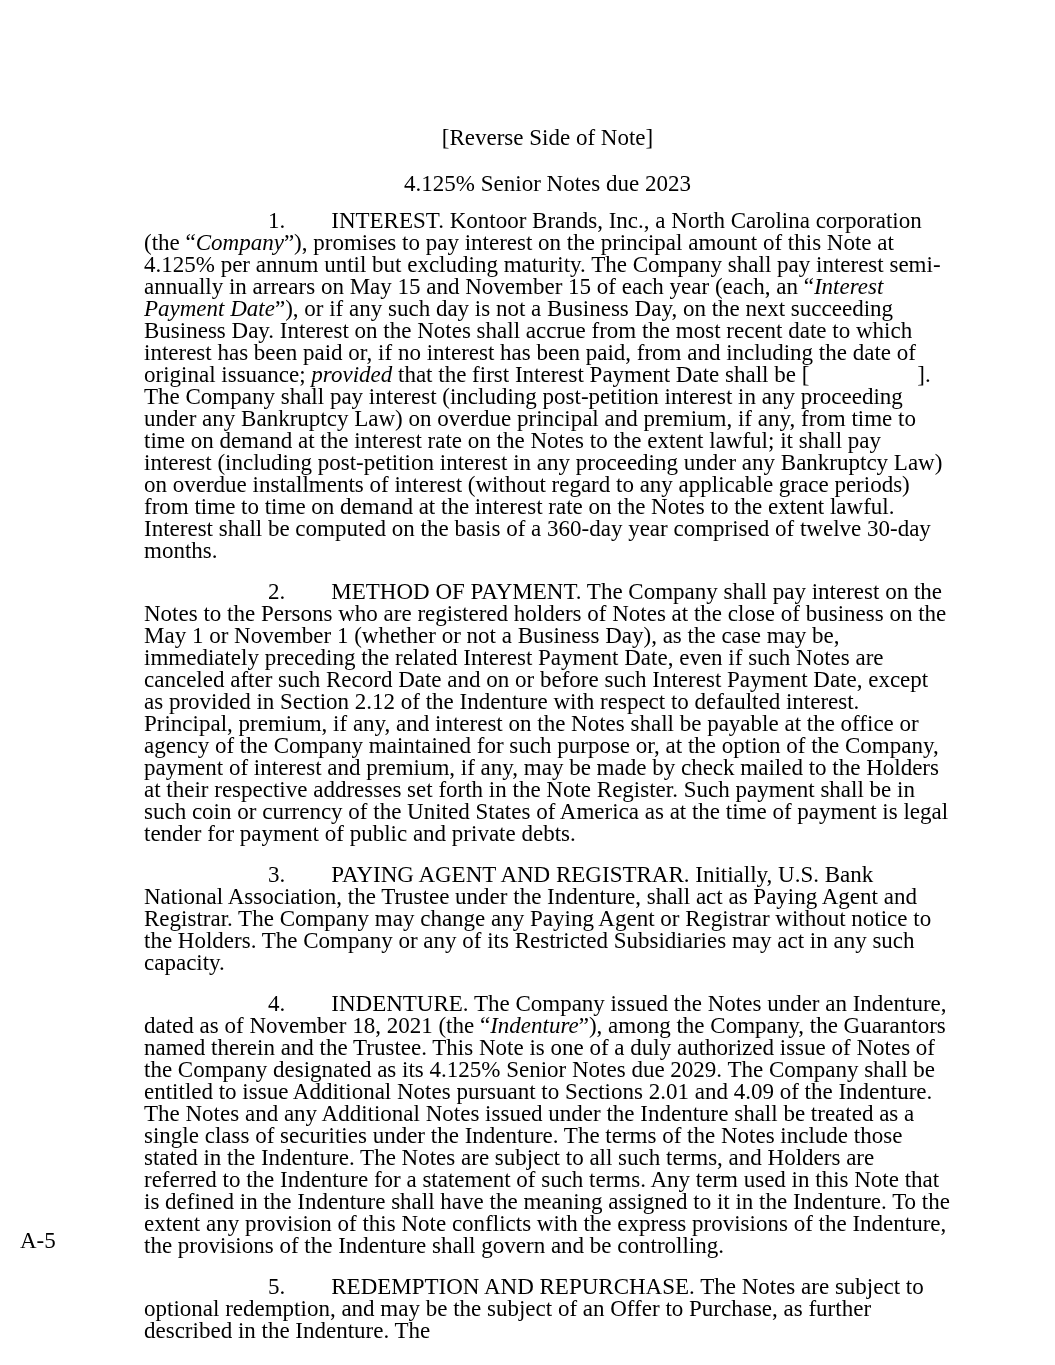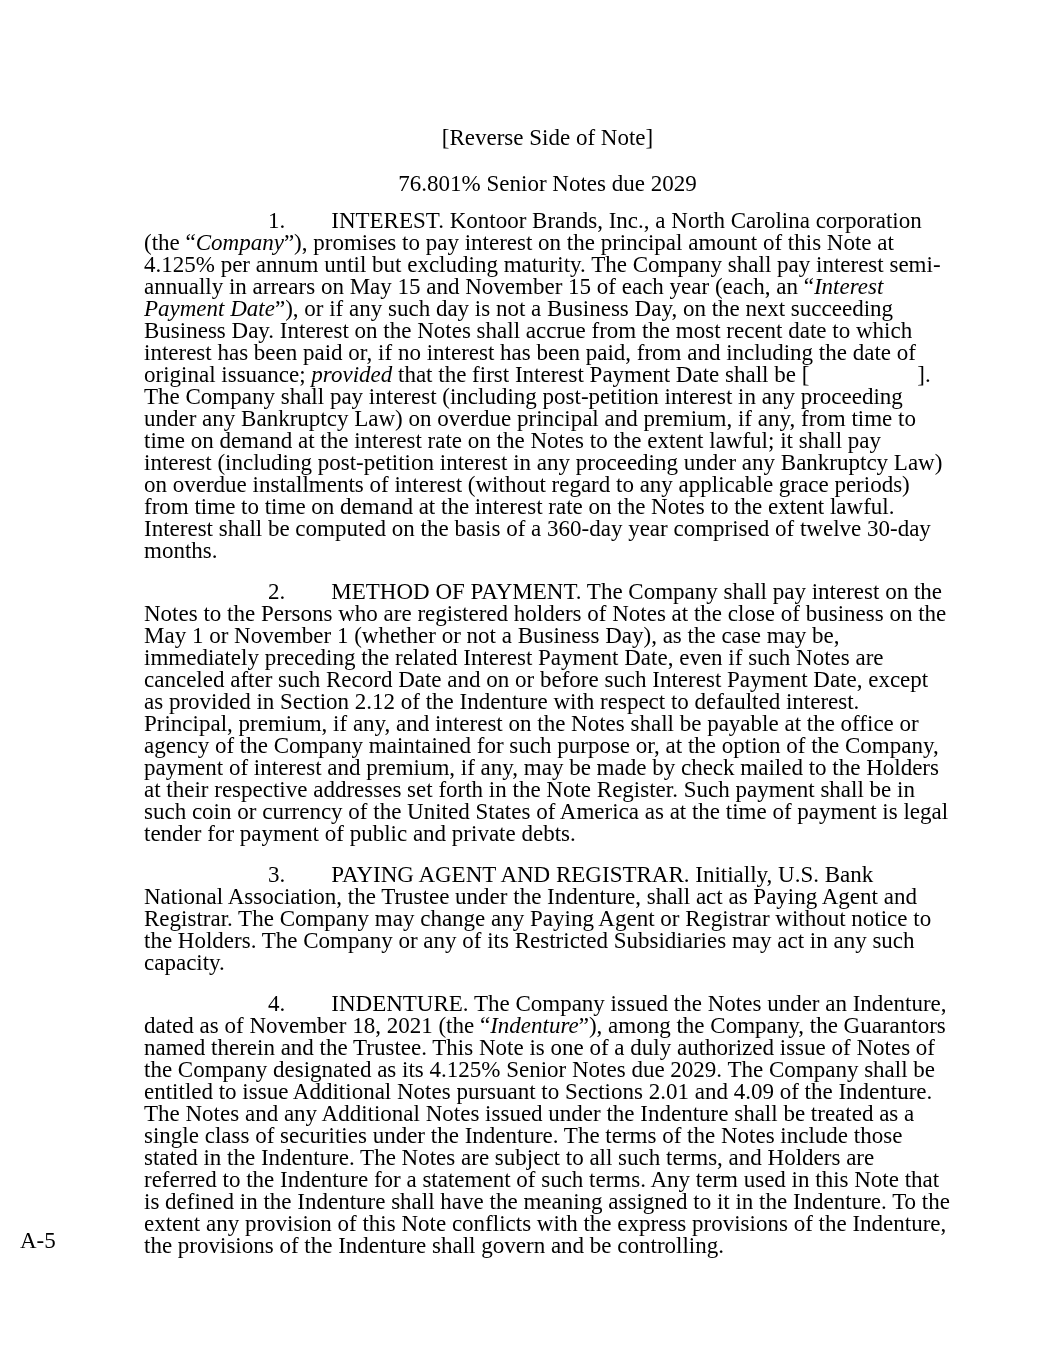--- a/index.html
+++ b/index.html
@@ -35,22 +35,23 @@
     top: 1230px; left: 0;
     width: 923px;
   }
 </style>
 </head>
 <body>
 
 <div class="page">
   <div class="content">
     <div class="title">[Reverse Side of Note]</div>
-    <div class="subtitle">76.801% Senior Notes due 2029</div>
+    <div class="subtitle">4.125% Senior Notes due 2023</div>
     <div class="doc-body">
         <p><span class="num">1.</span><span class="tab"></span><span>INTEREST. Kontoor Brands, Inc., a North Carolina corporation (the “</span><i>Company</i><span>”), promises to pay interest on the principal amount of this Note at 4.125% per annum until but excluding maturity. The Company shall pay interest semi-annually in arrears on May 15 and November 15 of each year (each, an “</span><i>Interest Payment Date</i><span>”), or if any such day is not a Business Day, on the next succeeding Business Day. Interest on the Notes shall accrue from the most recent date to which interest has been paid or, if no interest has been paid, from and including the date of original issuance; </span><i>provided</i><span> that the first Interest Payment Date shall be [</span><span class="blank"></span><span>]. The Company shall pay interest (including post-petition interest in any proceeding under any Bankruptcy Law) on overdue principal and premium, if any, from time to time on demand at the interest rate on the Notes to the extent lawful; it shall pay interest (including post-petition interest in any proceeding under any Bankruptcy Law) on overdue installments of interest (without regard to any applicable grace periods) from time to time on demand at the interest rate on the Notes to the extent lawful. Interest shall be computed on the basis of a 360-day year comprised of twelve 30-day months.</span></p>
         <p><span class="num">2.</span><span class="tab"></span><span>METHOD OF PAYMENT. The Company shall pay interest on the Notes to the Persons who are registered holders of Notes at the close of business on the May 1 or November 1 (whether or not a Business Day), as the case may be, immediately preceding the related Interest Payment Date, even if such Notes are canceled after such Record Date and on or before such Interest Payment Date, except as provided in Section 2.12 of the Indenture with respect to defaulted interest. Principal, premium, if any, and interest on the Notes shall be payable at the office or agency of the Company maintained for such purpose or, at the option of the Company, payment of interest and premium, if any, may be made by check mailed to the Holders at their respective addresses set forth in the Note Register. Such payment shall be in such coin or currency of the United States of America as at the time of payment is legal tender for payment of public and private debts.</span></p>
         <p><span class="num">3.</span><span class="tab"></span><span>PAYING AGENT AND REGISTRAR. Initially, U.S. Bank National Association, the Trustee under the Indenture, shall act as Paying Agent and Registrar. The Company may change any Paying Agent or Registrar without notice to the Holders. The Company or any of its Restricted Subsidiaries may act in any such capacity.</span></p>
         <p><span class="num">4.</span><span class="tab"></span><span>INDENTURE. The Company issued the Notes under an Indenture, dated as of November 18, 2021 (the “</span><i>Indenture</i><span>”), among the Company, the Guarantors named therein and the Trustee. This Note is one of a duly authorized issue of Notes of the Company designated as its 4.125% Senior Notes due 2029. The Company shall be entitled to issue Additional Notes pursuant to Sections 2.01 and 4.09 of the Indenture. The Notes and any Additional Notes issued under the Indenture shall be treated as a single class of securities under the Indenture. The terms of the Notes include those stated in the Indenture. The Notes are subject to all such terms, and Holders are referred to the Indenture for a statement of such terms. Any term used in this Note that is defined in the Indenture shall have the meaning assigned to it in the Indenture. To the extent any provision of this Note conflicts with the express provisions of the Indenture, the provisions of the Indenture shall govern and be controlling.</span></p>
+        <p><span class="num">5.</span><span class="tab"></span><span>REDEMPTION AND REPURCHASE. The Notes are subject to optional redemption, and may be the subject of an Offer to Purchase, as further described in the Indenture. The</span></p>
       </div>
   </div>
   <div class="footer">A-5</div>
 </div>
 
 </body></html>

